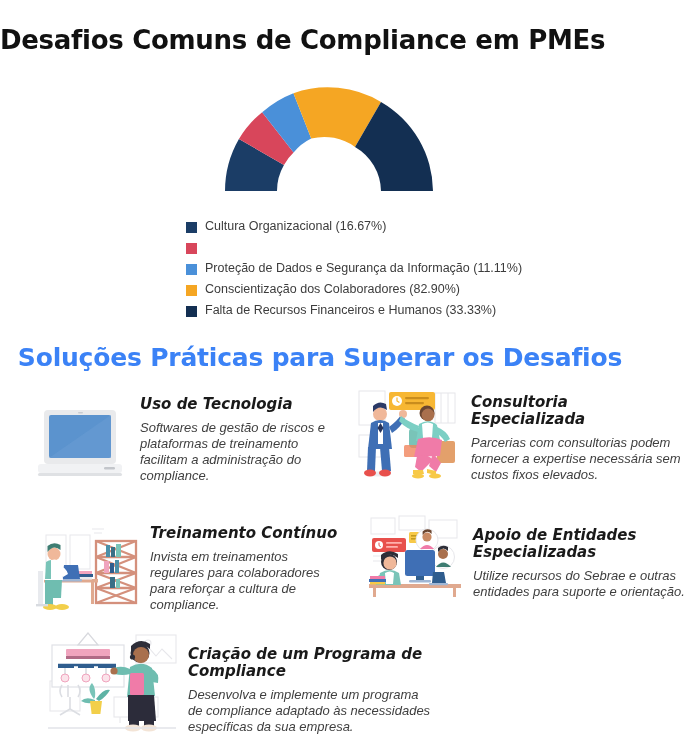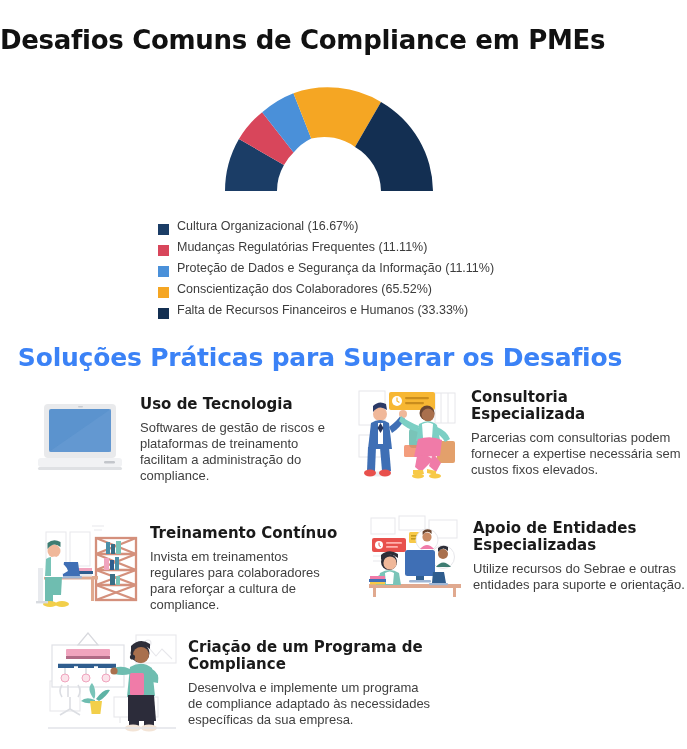--- a/index.html
+++ b/index.html
@@ -43,23 +43,24 @@
   #donut-svg { display: block; }
 
   #chart-legend {
     position: absolute;
     left: 158px;
     top: 217px;
     width: 420px;
   }
   .legend-row {
     display: flex;
-    align-items: flex-end;
+    align-items: center;
     margin-bottom: 3px;
     height: 18px;
+    margin-left: 28px;
   }
   .legend-swatch {
     width: 11px;
     height: 11px;
     margin-top: 3px;
     margin-right: 8px;
     flex: 0 0 auto;
   }
   .legend-label {
     font-size: 12.5px;
@@ -79,21 +80,22 @@
     font-size: 25px;
     font-weight: bold;
     letter-spacing: -0.2px;
     color: #3b82f6;
     font-family: "DejaVu Sans", sans-serif;
   }
 
   .card {
     position: absolute;
     display: flex;
-    align-items: center;
+    align-items: flex-end;
+    font-style: italic;
   }
   .card-art {
     flex: 0 0 auto;
     position: relative;
   }
   .card-art svg { display: block; }
   .card-text { flex: 1 1 auto; }
   .card-head {
     font-size: 15px;
     font-weight: bold;
@@ -147,29 +149,28 @@
     </svg>
   </div>
 
   <div id="chart-legend">
     <div class="legend-row">
       <span class="legend-swatch" style="background:#1b3d66"></span>
       <span class="legend-label">Cultura Organizacional (16.67%)</span>
     </div>
     <div class="legend-row">
       <span class="legend-swatch" style="background:#d8465b"></span>
-      <span class="legend-label">Mudanças Regulatórias Frequentes (11.11%)</span>
     </div>
     <div class="legend-row">
       <span class="legend-swatch" style="background:#4a90d9"></span>
       <span class="legend-label">Proteção de Dados e Segurança da Informação (11.11%)</span>
     </div>
     <div class="legend-row">
       <span class="legend-swatch" style="background:#f5a623"></span>
-      <span class="legend-label">Conscientização dos Colaboradores (65.52%)</span>
+      <span class="legend-label">Conscientização dos Colaboradores (82.90%)</span>
     </div>
     <div class="legend-row">
       <span class="legend-swatch" style="background:#132f52"></span>
       <span class="legend-label">Falta de Recursos Financeiros e Humanos (33.33%)</span>
     </div>
   </div>
 </div>
 
 <div id="solutions-title">Soluções Práticas para Superar os Desafios</div>
 

